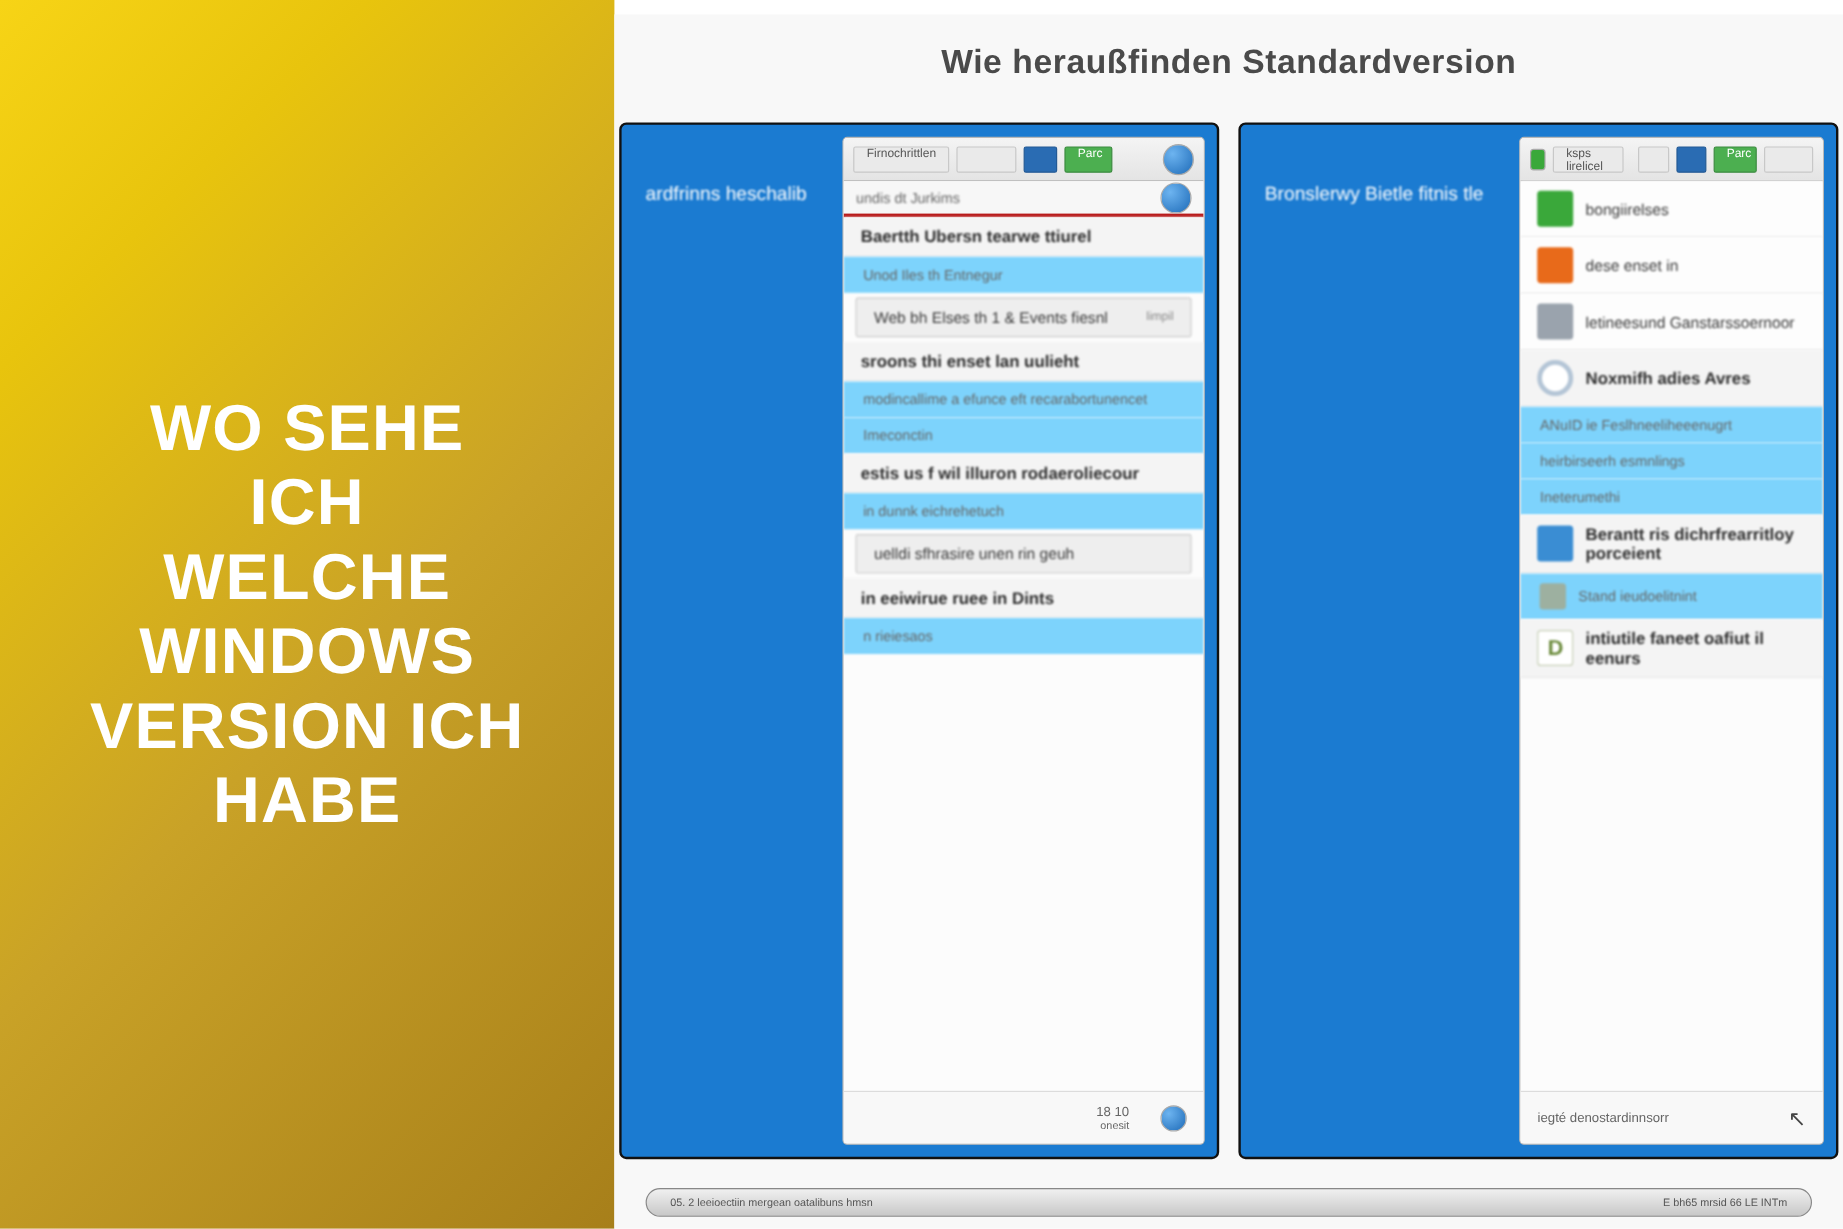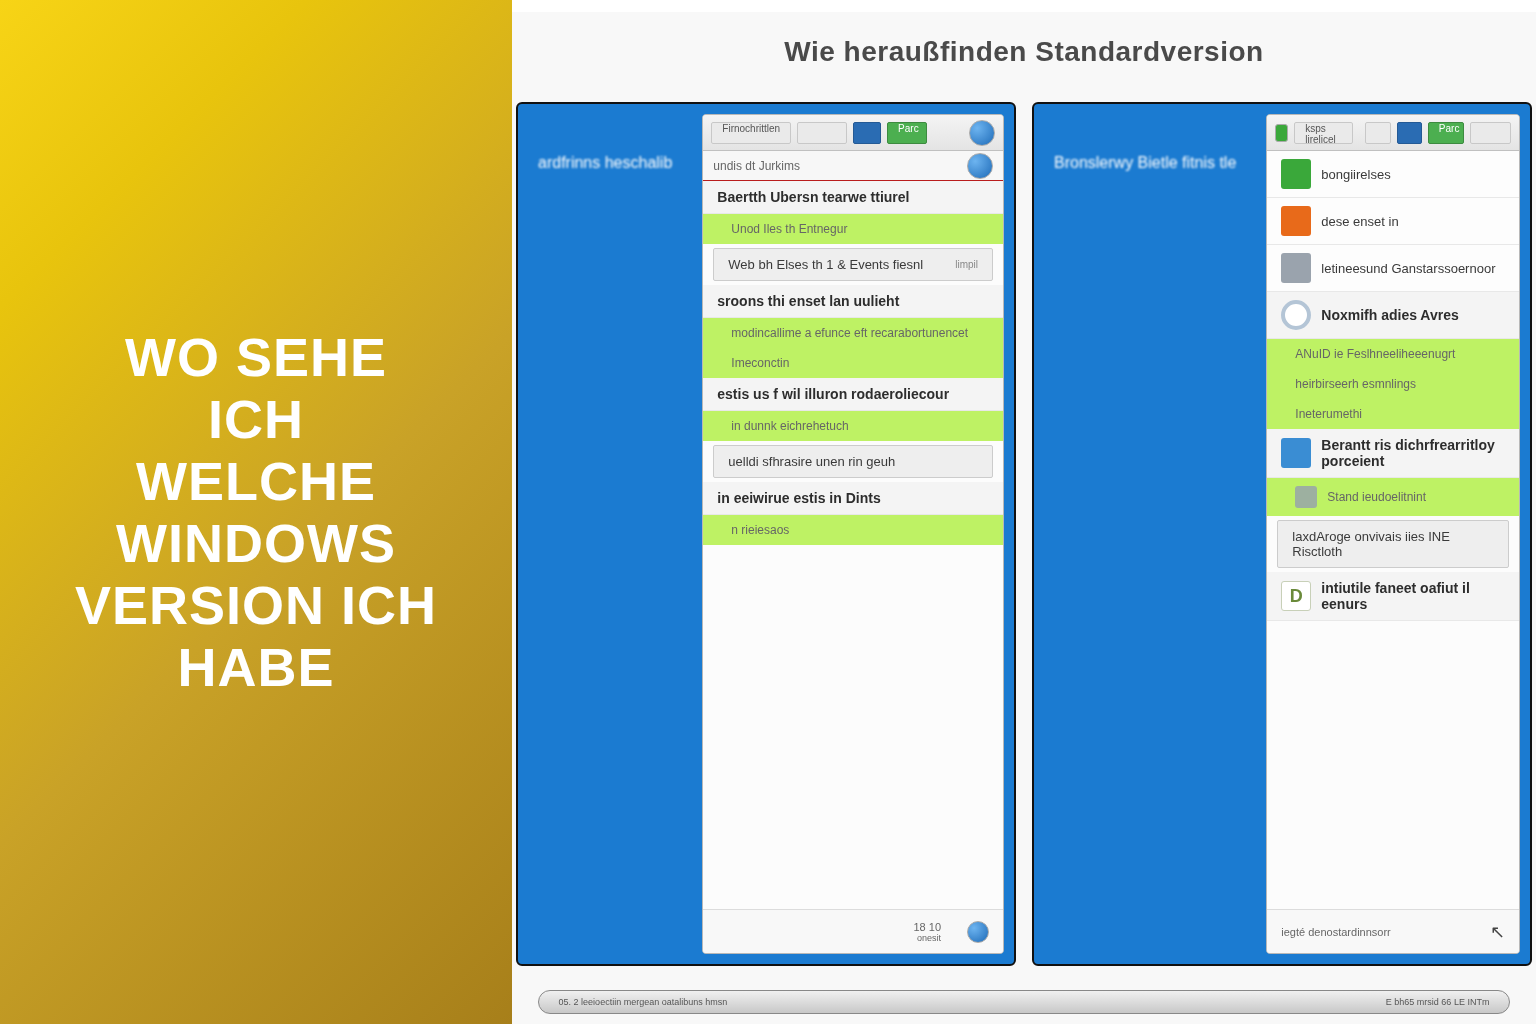--- a/index.html
+++ b/index.html
@@ -115,21 +115,21 @@
   .tb-btn.green { background: #4caf50; color: #fff; border-color: #3d8b40; }
   .tb-spacer { flex: 1; }
   .round-icon {
     width: 26px; height: 26px; border-radius: 50%;
     background: radial-gradient(circle at 30% 30%, #6db4f0, #1e6bb8);
     border: 1px solid #aaa;
   }
   .sub-toolbar {
     height: 30px;
     background: #f7f7f7;
-    border-bottom: 1px solid #b91c1c;
+    border-bottom: 3px solid #b91c1c;
     display: flex;
     align-items: center;
     padding: 0 10px;
     gap: 10px;
   }
   .sub-label {
     font-size: 12px;
     color: #666;
     filter: blur(0.7px);
   }
@@ -144,24 +144,24 @@
     align-items: center;
     gap: 10px;
   }
   .row.header {
     font-weight: 600;
     font-size: 14px;
     background: #f4f4f4;
     color: #2d2d2d;
   }
   .row.sub {
-    padding-left: 28px;
+    padding-left: 16px;
     color: #666;
     font-size: 12px;
-    background: #bef264;
+    background: #7dd3fc;
     border-bottom: none;
   }
   .row.boxed {
     background: #eeeeee;
     border: 1px solid #ccc;
     margin: 4px 10px;
     border-radius: 2px;
   }
   .tile {
     width: 30px; height: 30px;
@@ -279,21 +279,21 @@
           <div class="row header">
               <span>estis us f wil illuron rodaeroliecour</span>
             </div>
           <div class="row sub">
               <span>in dunnk eichrehetuch</span>
             </div>
           <div class="row boxed">
               <span>uelldi sfhrasire unen rin geuh</span>
             </div>
           <div class="row header">
-              <span>in eeiwirue estis in Dints</span>
+              <span>in eeiwirue ruee in Dints</span>
             </div>
           <div class="row sub">
               <span>n rieiesaos</span>
             </div>
           <div class="panel-footer">
             <div style="text-align:right">
               <div>18 10</div>
               <div style="font-size:9px">onesit</div>
             </div>
             <span class="round-icon" style="width:22px;height:22px"></span>
@@ -339,23 +339,20 @@
               <span>Ineterumethi</span>
             </div>
           <div class="row header">
               <span class="tile blue"></span>
               <span>Berantt ris dichrfrearritloy porceient</span>
             </div>
           <div class="row sub">
               <span class="tile box-grey" style="width:22px;height:22px"></span>
               <span>Stand ieudoelitnint</span>
             </div>
-          <div class="row boxed">
-              <span>laxdAroge onvivais iies INE Risctloth</span>
-            </div>
           <div class="row header">
               <span class="tile letter">D</span>
               <span>intiutile faneet oafiut il eenurs</span>
             </div>
           <div class="panel-footer" style="justify-content:flex-start">
             <span>iegté denostardinnsorr</span>
             <span class="tb-spacer"></span>
             <span style="font-size:18px;color:#444">↖</span>
           </div>
         </div>

